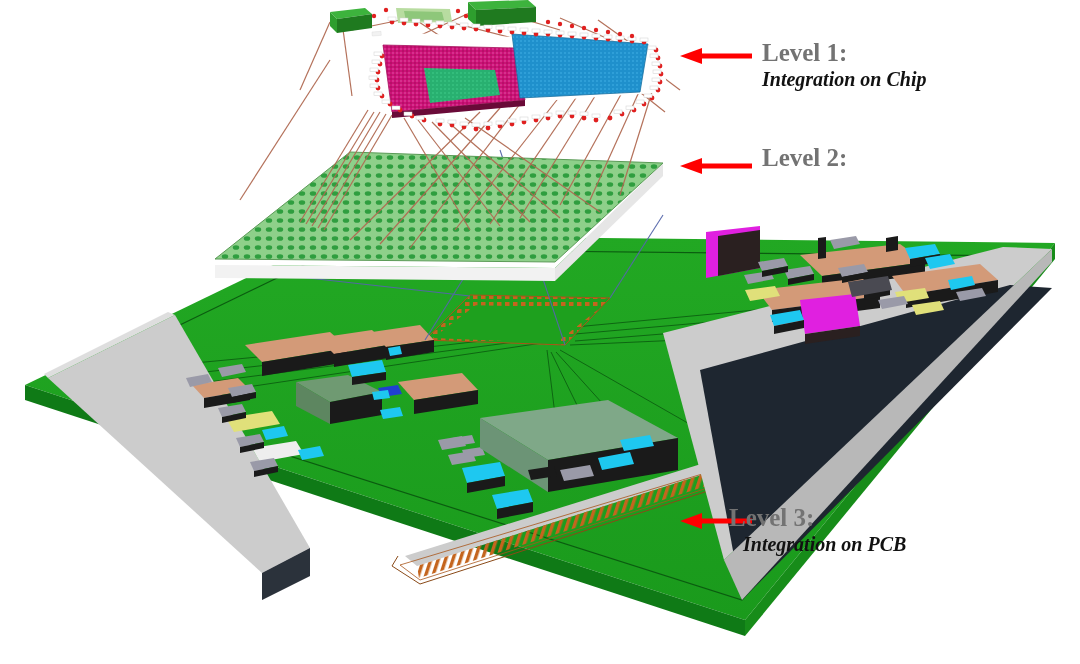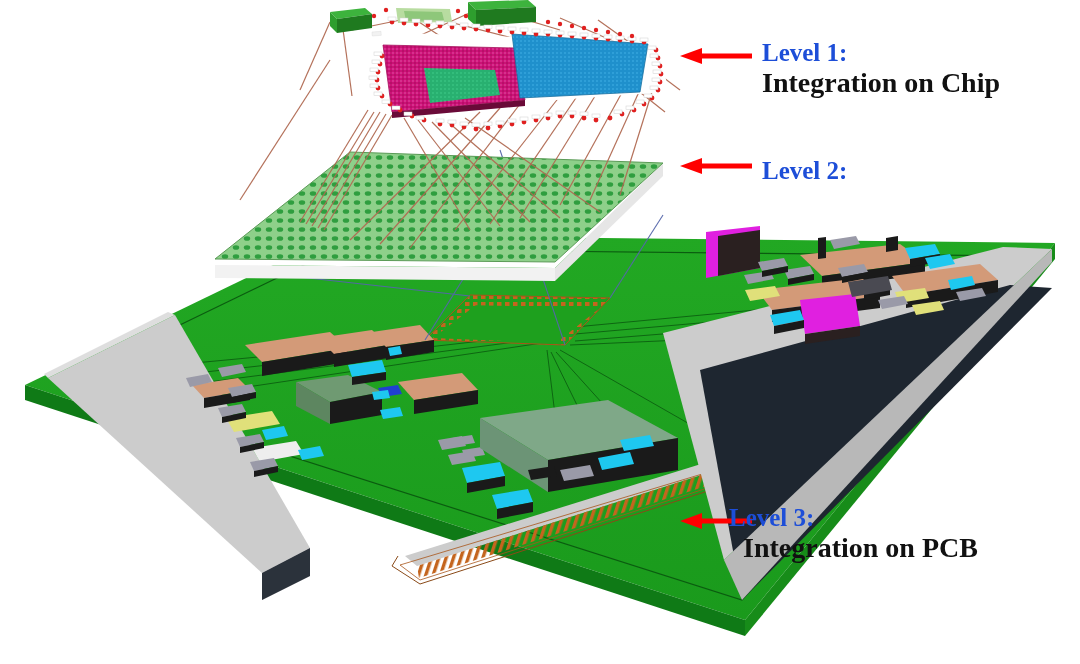--- a/index.html
+++ b/index.html
@@ -4,29 +4,29 @@
 <title>Three-Level Electronic Integration Hierarchy</title>
 <style>
   html,body{margin:0;padding:0;background:#ffffff;}
   body{width:1080px;height:664px;position:relative;overflow:hidden;
        font-family:"Liberation Serif","DejaVu Serif",serif;}
 
   #stage{position:absolute;left:0;top:0;width:1080px;height:664px;background:#fff;}
   #svgroot{position:absolute;left:0;top:0;width:1080px;height:664px;}
 
   .lvl-label{position:absolute;white-space:nowrap;}
-  .lvl-title{font-size:25px;font-weight:bold;color:#1d4ed8;
+  .lvl-title{font-size:25px;font-weight:bold;color:#737373;
              font-family:"Liberation Serif","DejaVu Serif",serif;line-height:1.05;}
-  .lvl-sub{font-size:28px;font-weight:bold;color:#111111;
+  .lvl-sub{font-size:20px;font-weight:bold;color:#111111;
            font-family:"Liberation Serif","DejaVu Serif",serif;line-height:1.1;
-           margin-top:2px;}
+           margin-top:2px;font-style:italic;}
   .lvl-sub.indent{padding-left:14px;}
 
   #label1{left:762px;top:40px;}
-  #label2{left:762px;top:158px;}
+  #label2{left:762px;top:145px;}
   #label3{left:729px;top:505px;}
 </style>
 </head>
 <body>
 
 <div id="stage">
 
   <svg id="svgroot" viewBox="0 0 1080 664">
     <defs>
 

